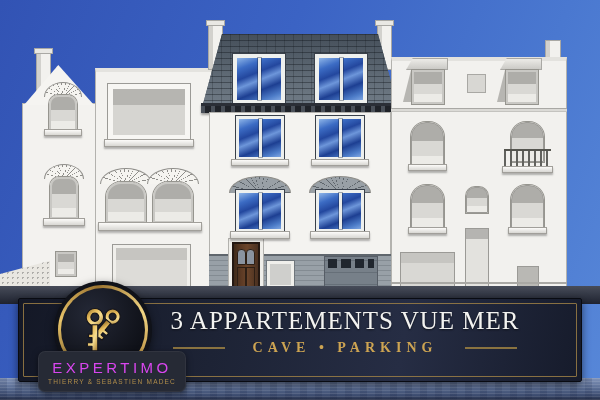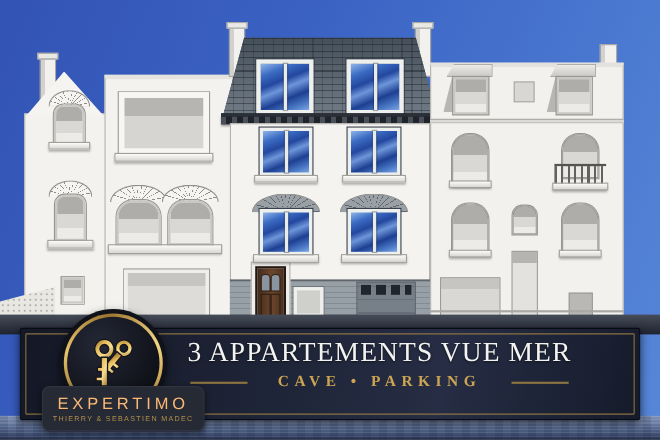--- a/index.html
+++ b/index.html
@@ -66,21 +66,21 @@
   .logo-rim{left:54px;top:281px;width:98px;height:98px;border-radius:50%;z-index:20;
      background:#101219;box-shadow:0 3px 8px rgba(0,0,0,.5);}
   .logo-ring{position:absolute;inset:4px;border-radius:50%;
      background:conic-gradient(from 210deg,#7a5a22,#e8c46a,#9c7430,#f2d684,#b3873a,#7a5a22);}
   .logo-inner{position:absolute;inset:3px;border-radius:50%;
      background:radial-gradient(circle at 35% 30%,#242836,#0f1118 72%);
      display:flex;align-items:center;justify-content:center;}
   .badge{left:38px;top:351px;width:148px;height:41px;z-index:30;border-radius:7px;
      background:#262a35;box-shadow:0 2px 6px rgba(0,0,0,.5),inset 0 0 0 1px rgba(255,255,255,.05);
      display:flex;flex-direction:column;align-items:center;justify-content:center;}
-  .badge-brand{color:#fdba74;font-size:15px;letter-spacing:3.5px;white-space:nowrap;}
+  .badge-brand{color:#d946ef;font-size:15px;letter-spacing:3.5px;white-space:nowrap;}
   .badge-tagline{color:#b08d4a;font-size:6.5px;letter-spacing:1.2px;margin-top:2px;white-space:nowrap;}
 
   .speckle{background-color:#e9e7e1;
      background-image:radial-gradient(rgba(80,80,80,.38) 1px,transparent 1px);
      background-size:5px 5px;
      clip-path:polygon(0 35%,100% 2%,100% 100%,0 100%);}
   .wedge{background:#e0dfdb;clip-path:polygon(0 0,100% 100%,0 100%);}
   .roofline{height:2px;background:#a7a6a2;transform-origin:0 0;}
   .gable{background:#f5f4f1;clip-path:polygon(49% 0,100% 100%,0 100%);}
   .awning{background:linear-gradient(#ecebe7,#cbcac6);border:1px solid #a9a8a4;

